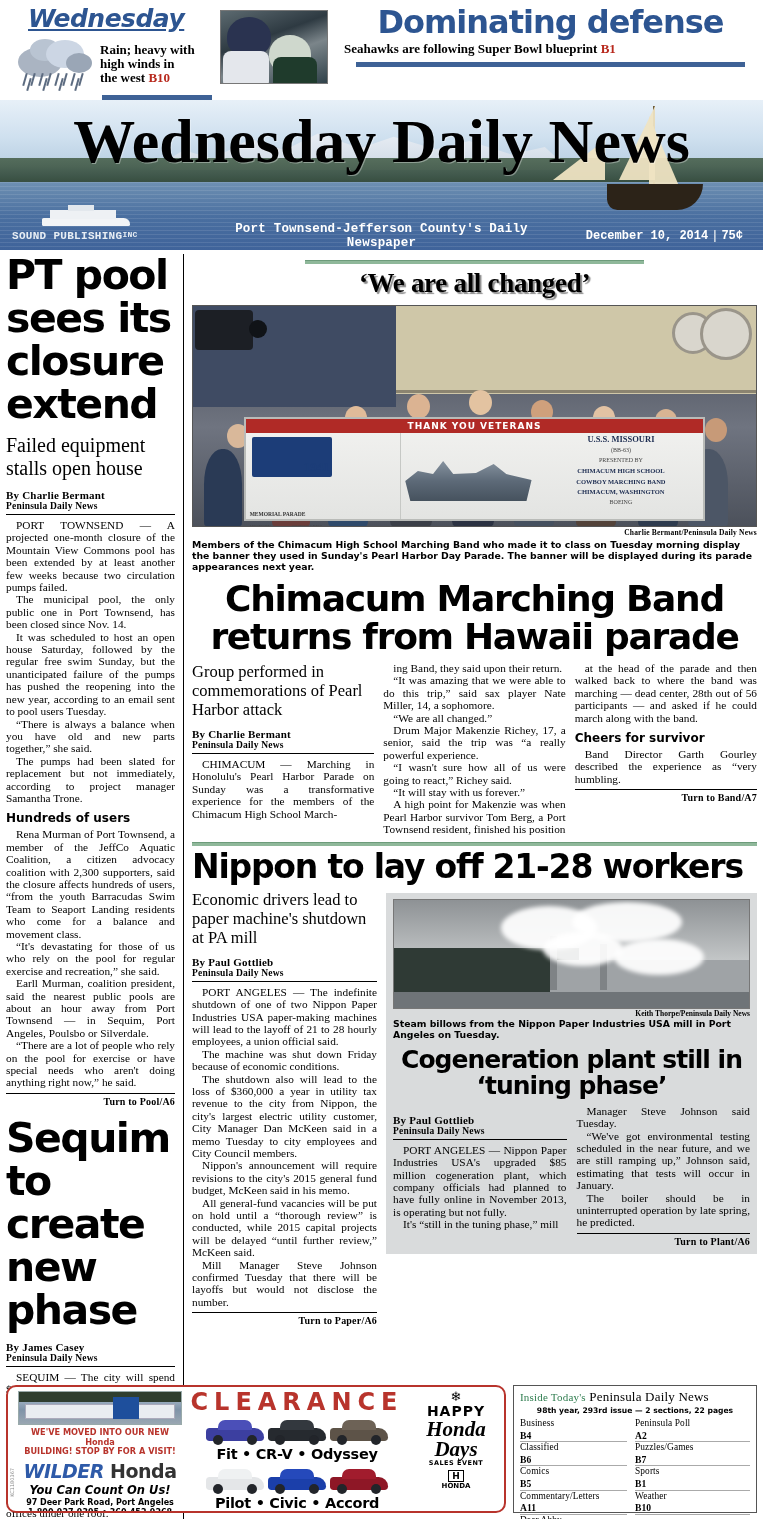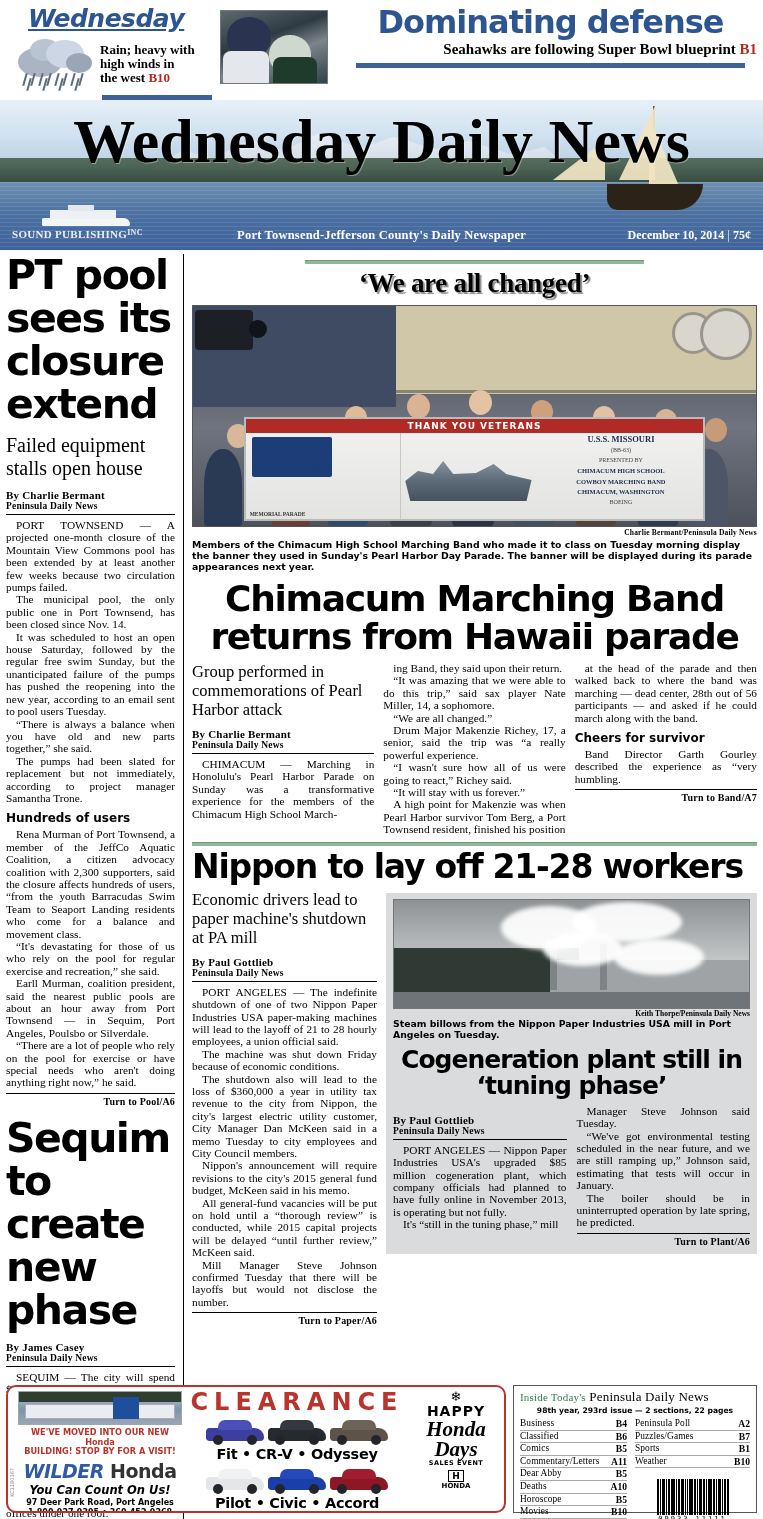--- a/index.html
+++ b/index.html
@@ -50,21 +50,21 @@
   .sky-photo .body1 { position:absolute; width:46px;height:38px;background:#e4e7ec;left:2px;top:40px;border-radius:8px; }
   .sky-photo .body2 { position:absolute; width:44px;height:34px;background:#1f3b2c;left:52px;top:46px;border-radius:8px; }
   .sky-sports { flex:1; padding-left:6px; position:relative; }
   .sky-sports-hd {
     font-family:"DejaVu Sans", sans-serif; font-weight:bold;
     font-size: 32px; color:#2d5591; letter-spacing:-1px; line-height:36px;
     text-align:center;
   }
   .sky-sports-sub {
     font-family:"Liberation Serif", serif; font-weight:bold;
-    font-size: 15px; text-align:right; margin-top:1px;
+    font-size: 13px; text-align:left; margin-top:1px;
   }
   .sky-sports-sub .pg { color:#b8291d; }
   .sky-sports-rule { height:5px; background:#3e6296; margin:5px 12px 0 12px; }
 
   
   .masthead {
     height:150px; position:relative; overflow:hidden;
     background: linear-gradient(180deg,#d9e6f2 0%,#cfe0ef 30%,#b9cfe2 44%,#7d9bb4 50%,#5f7e6a 54%,#4e6b58 62%,#5f82a8 70%,#4e76a4 100%);
   }
   .mh-sky { position:absolute; left:0; top:0; width:100%; height:62px;
@@ -89,26 +89,26 @@
   .mh-ship .s3 { left:20px; top:34px; width:52px; height:40px; clip-path: polygon(100% 0,100% 100%,0 100%); }
   .mh-ship .hull2 { position:absolute; left:74px; top:78px; width:96px; height:26px; background:#2c2318; border-radius:0 0 30px 12px; }
   .mh-ship .mast { position:absolute; left:120px; top:0; width:2px; height:84px; background:#6b5a3c; }
   .mh-title {
     position:absolute; left:0; right:0; top:4px; text-align:center;
     font-family:"Liberation Serif", serif; font-weight:bold;
     font-size: 62px; line-height:74px; letter-spacing: 0px;
     color:#000; text-shadow: 1px 1px 0 rgba(255,255,255,.35);
   }
   .mh-footer { position:absolute; left:0; right:0; bottom:6px; height:16px;
-               display:flex; font-family:Liberation Serif, serif;
+               display:flex; align-items:center; font-family:Liberation Mono, monospace;
                font-weight:bold; font-size:11px; color:#fff;gap:28px; }
   .mh-sp { padding-left:12px; width:190px; letter-spacing:.3px; color:#e8eef4; }
   .mh-sp .inc { font-size:8px; vertical-align:top; }
   .mh-tag { flex:1; text-align:center; font-size:12.5px; letter-spacing:.2px; }
-  .mh-date { width:190px; text-align:right; padding-right:12px; font-size:12px; }
+  .mh-date { width:190px; text-align:right; padding-right:20px; font-size:12px; }
   .mh-date .sep { color:#cfd8e2; padding:0 3px; }
 
   
   .content { position:relative; padding: 4px 6px 0 6px; }
   .cols { display:flex; }
   .col-left { width:178px; padding-right:8px; border-right:1px solid #000; }
   .col-right { flex:1; padding-left:8px; }
 
   h1.deck-main {
     font-family:"DejaVu Sans", sans-serif; font-weight:bold;
@@ -269,21 +269,21 @@
   .idx-title { text-align:left; font-family:"Liberation Serif",serif; font-weight:normal;
                font-size:13px; letter-spacing:.2px; }
   .idx-title .green { color:#2f7d4f; }
   .idx-title .sm { font-size:11px; }
   .idx-sub { text-align:center; font-family:"DejaVu Sans",sans-serif; font-weight:bold;
              font-size:7.6px; margin-top:1px; }
   .idx-cols { display:flex; margin-top:3px; }
   .idx-col { width:50%; padding-right:8px; }
   .idx-col:last-child { padding-right:0; }
   .idx-row { display:flex; justify-content:space-between; border-bottom:1px solid #aaa;
-             font-family:"Liberation Serif",serif; font-size:9.4px; line-height:11.6px; }
+             font-family:"Liberation Serif",serif; font-size:9.4px; line-height:11.6px;flex-direction:column; }
   .idx-row .nm { font-weight:normal; letter-spacing:.1px; }
   .idx-row .pg { font-weight:bold; font-size:9.6px; }
   .barcode { margin-top:5px; height:42px; display:flex; align-items:flex-end; justify-content:center; gap:1px; }
   .barcode i { display:block; background:#000; height:36px; }
   .barcode-num { text-align:center; font-family:"DejaVu Sans Mono", monospace; font-size:7px; letter-spacing:2px; }
 </style>
 </head>
 <body>
 
 <div class="page">

